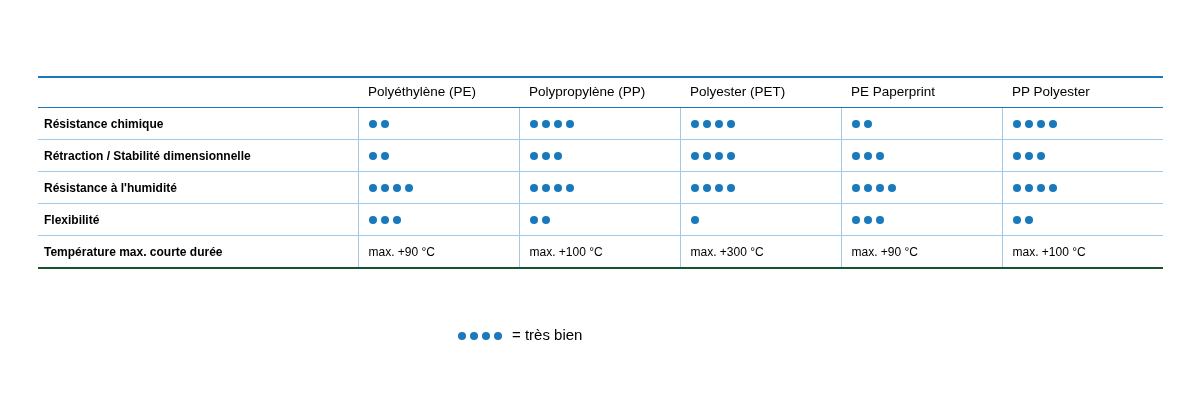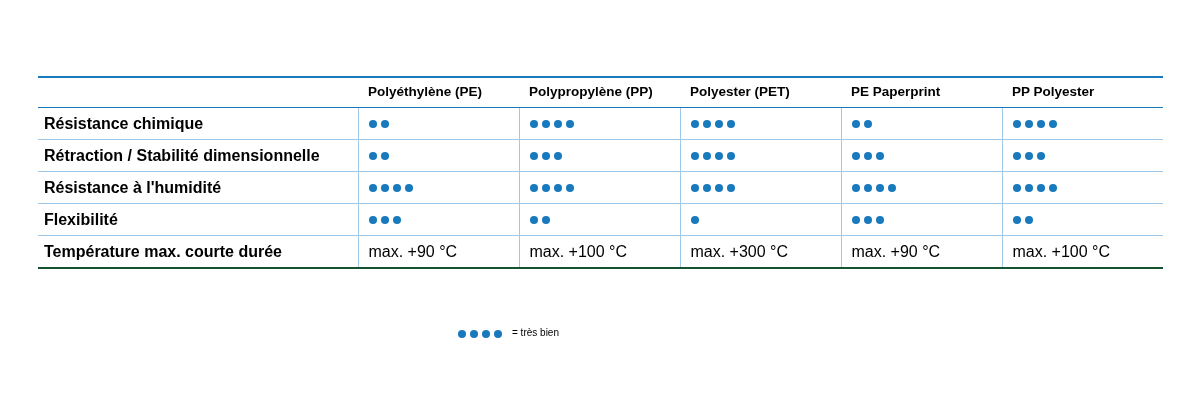--- a/index.html
+++ b/index.html
@@ -30,34 +30,34 @@
     width: 1125px;
     table-layout: fixed;
   }
 
   table.spec col.c0 { width: 320px; }
   table.spec col.cx { width: 161px; }
 
   table.spec thead th {
     text-align: left;
     font-size: 13.5px;
-    font-weight: bold;
+    font-weight: normal;
     color: #000000;
     padding: 6px 10px 8px 10px;
     vertical-align: bottom;
     border-top: 2px solid #1879bd;
     border-bottom: 1px solid #1879bd;
   }
 
   table.spec thead th.first {
     padding-left: 6px;
   }
 
   table.spec tbody td {
-    font-size: 16px;
+    font-size: 12px;
     color: #000000;
     padding: 6px 10px;
     height: 19px;
     vertical-align: middle;
     border-bottom: 1px solid #9fc9e6;
   }
 
   table.spec tbody tr:last-child td {
     border-bottom: 2px solid #14532d;
   }
@@ -103,21 +103,21 @@
     display: flex;
     align-items: center;
   }
 
   .legend .dots {
     margin-right: 6px;
   }
 
   .legend-text {
     color: #000000;
-    font-size: 10px;
+    font-size: 15px;
   }
 </style>
 </head>
 <body>
 
 <div id="wrap">
 
   <div id="table-area">
     <table class="spec">
       <colgroup>

